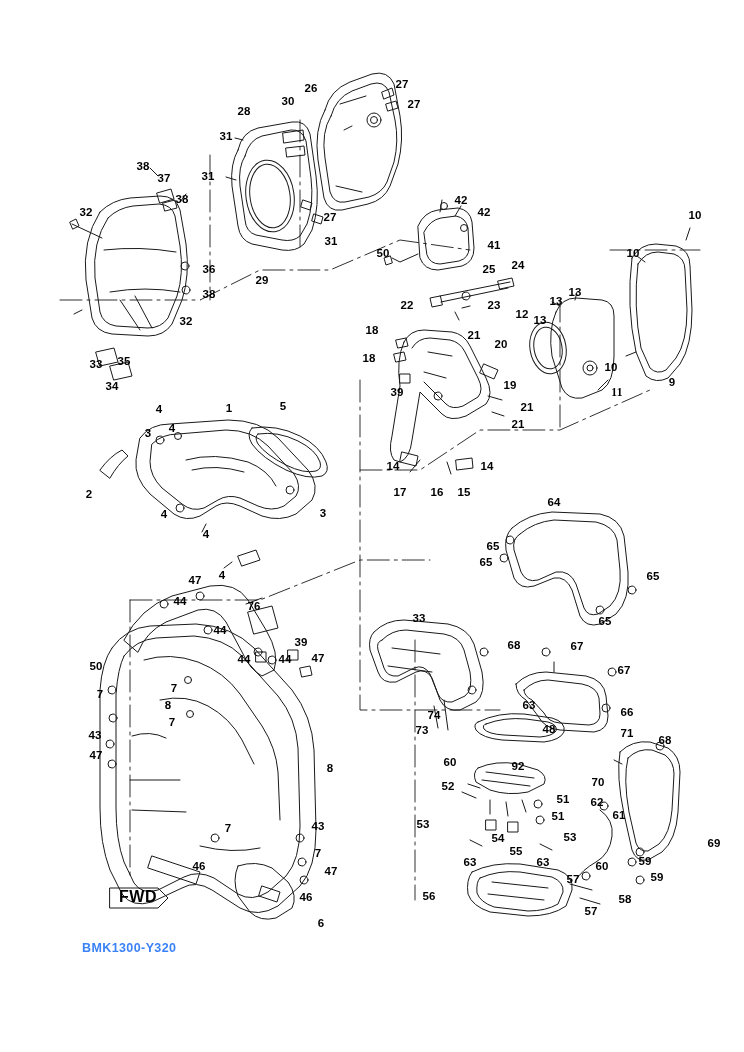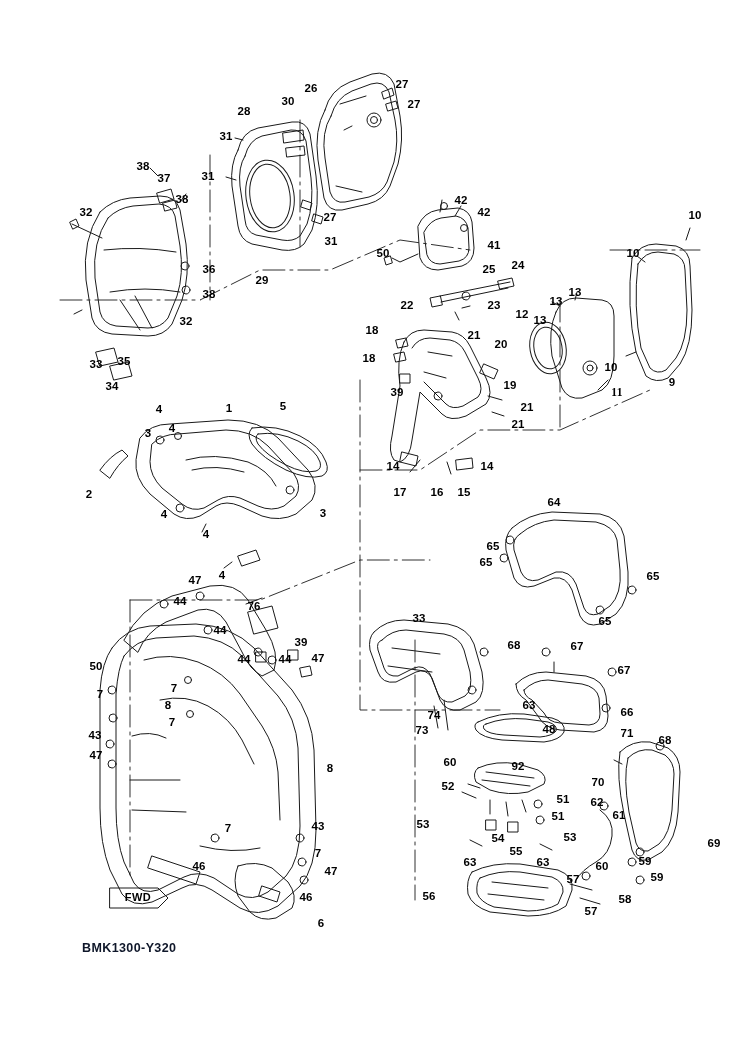--- a/index.html
+++ b/index.html
@@ -35,41 +35,41 @@
     transform: translate(-50%, -50%);
     letter-spacing: 0.2px;
   }
   #part-number {
     position: absolute;
     left: 82px;
     top: 941px;
     font-family: "Liberation Sans", sans-serif;
     font-size: 12.5px;
     font-weight: bold;
-    color: #0f172a;
+    color: #3b82f6;
     letter-spacing: 0.4px;
   }
   #fwd-badge {
     position: absolute;
     left: 108px;
     top: 886px;
     width: 60px;
     height: 22px;
   }
   #fwd-badge .fwd-text {
     position: absolute;
     left: 0;
     top: 0;
     width: 60px;
     height: 22px;
     display: flex;
     align-items: center;
     justify-content: center;
     font-family: "Liberation Sans", sans-serif;
-    font-size: 11px;
+    font-size: 16px;
     font-weight: bold;
     color: #000000;
     letter-spacing: 0.5px;
   }
 </style>
 </head>
 <body>
 
 <div id="sheet">
 

